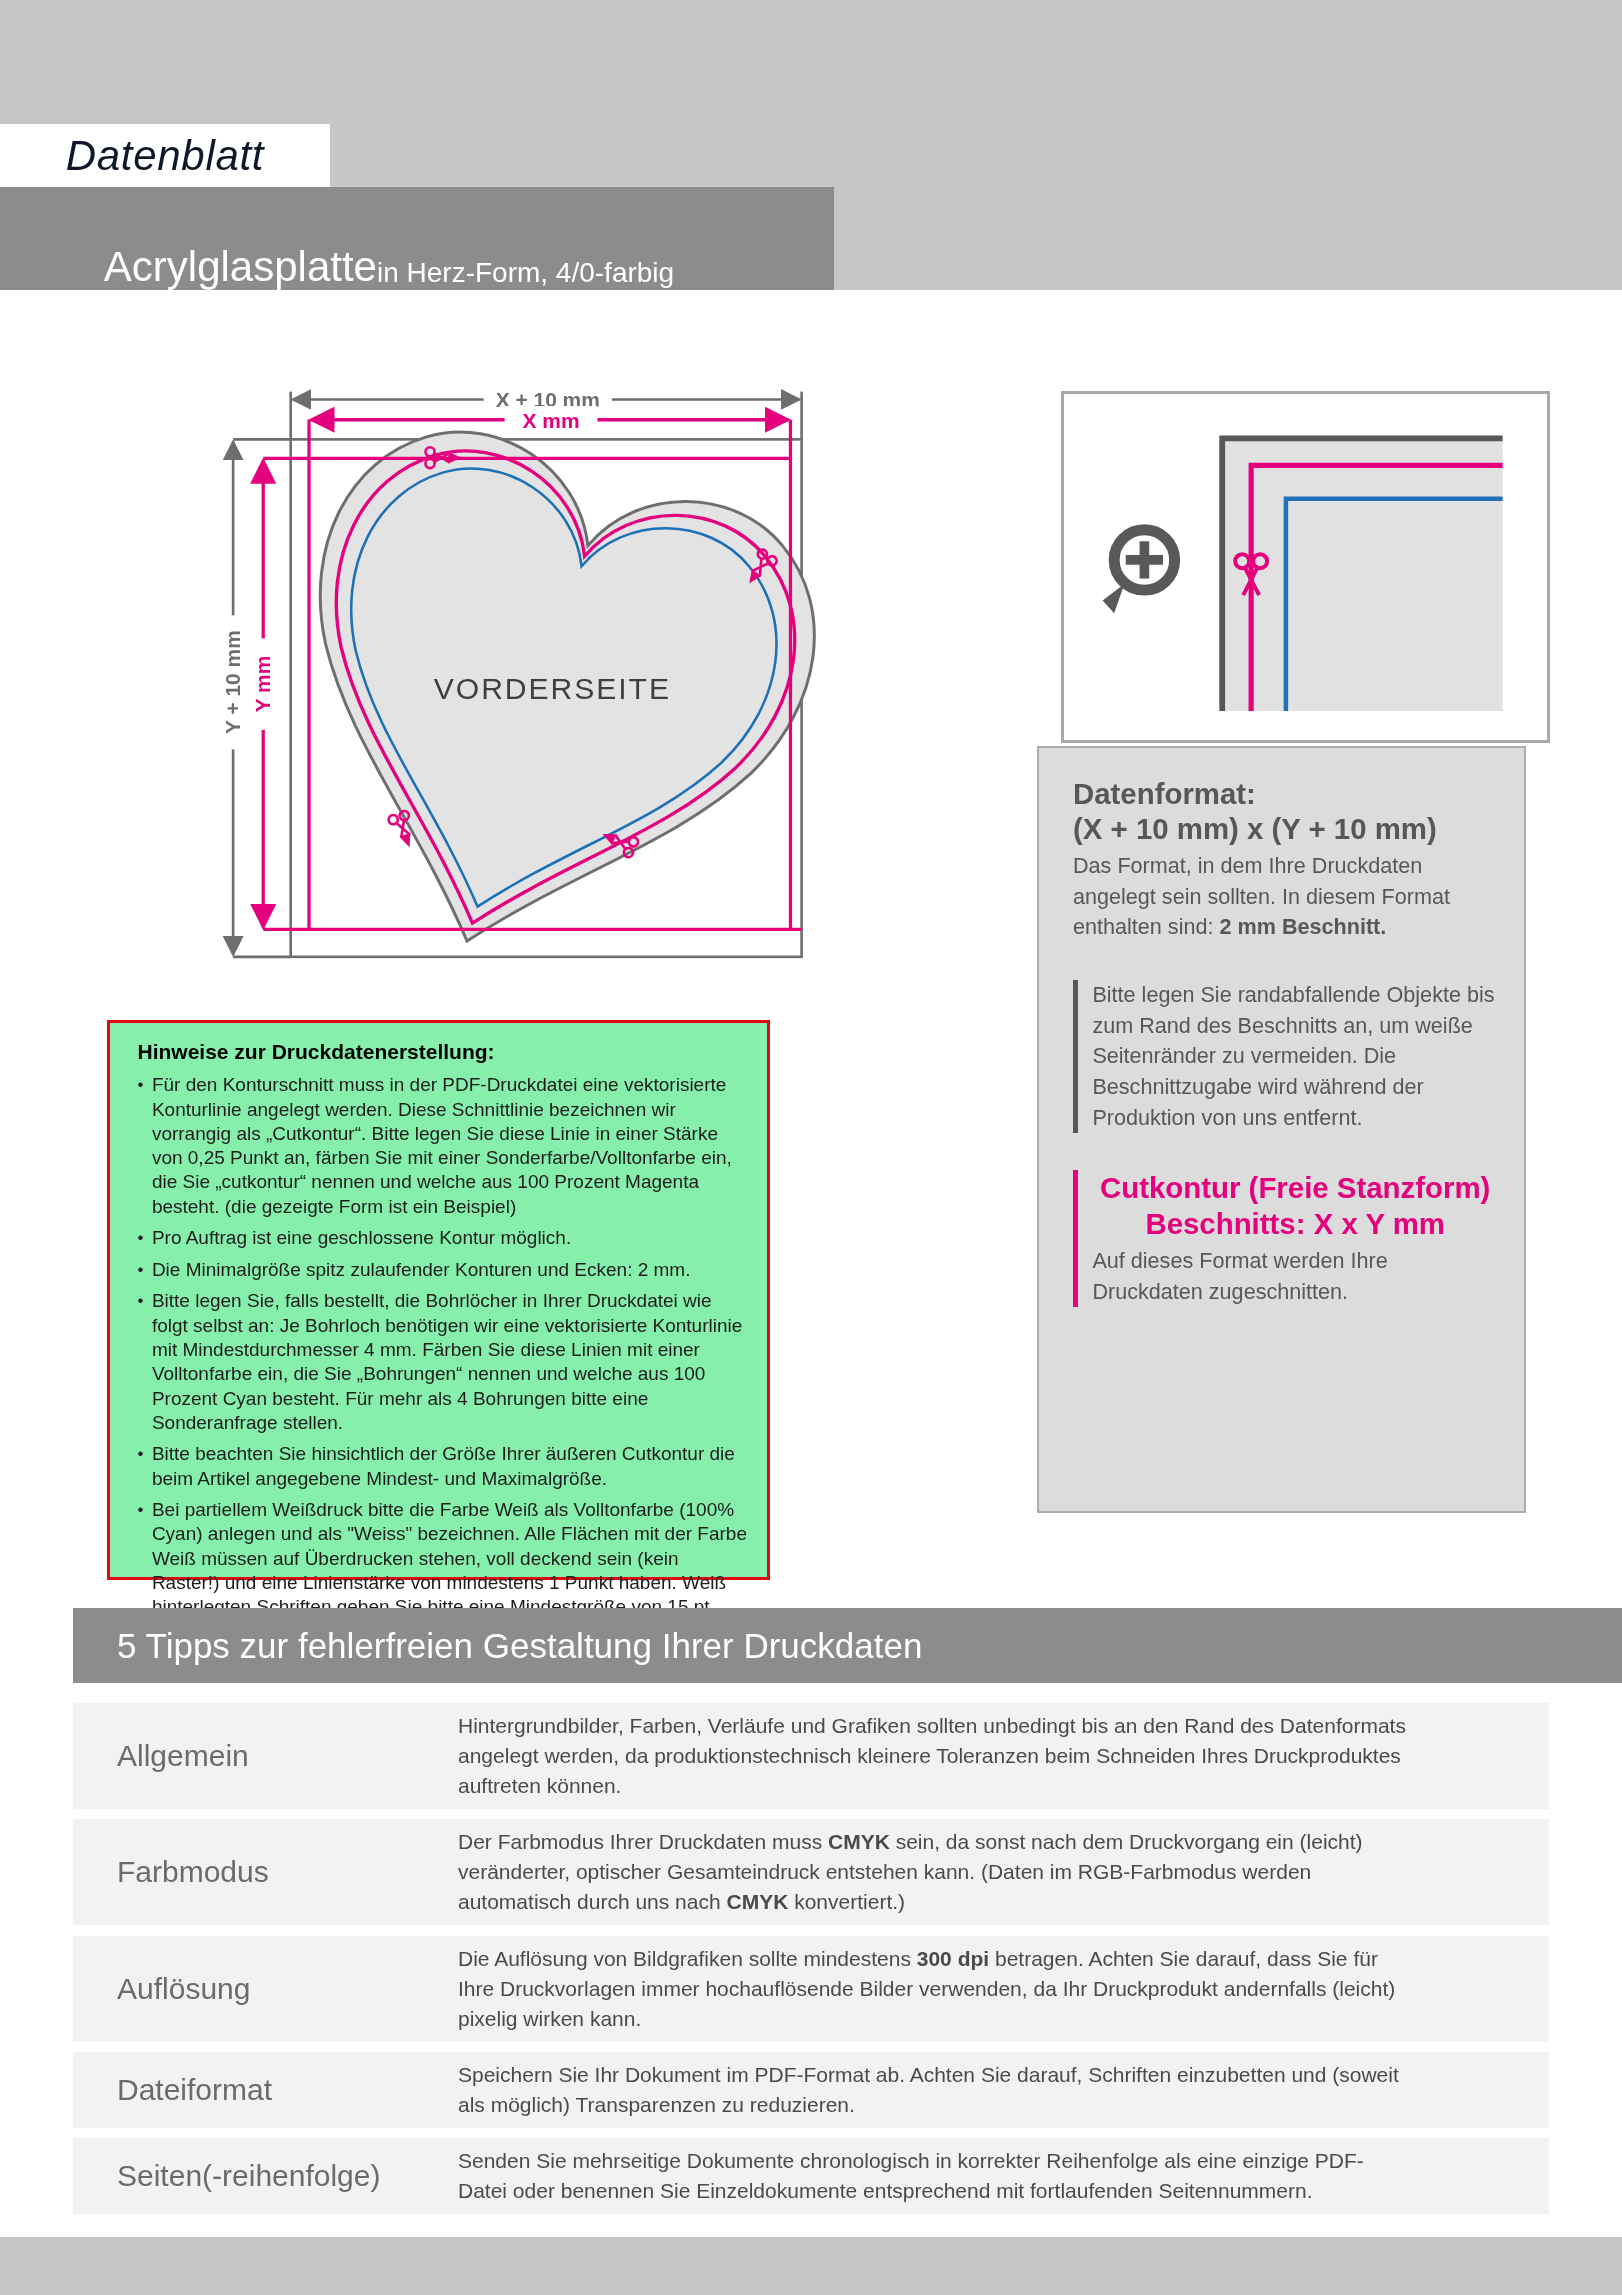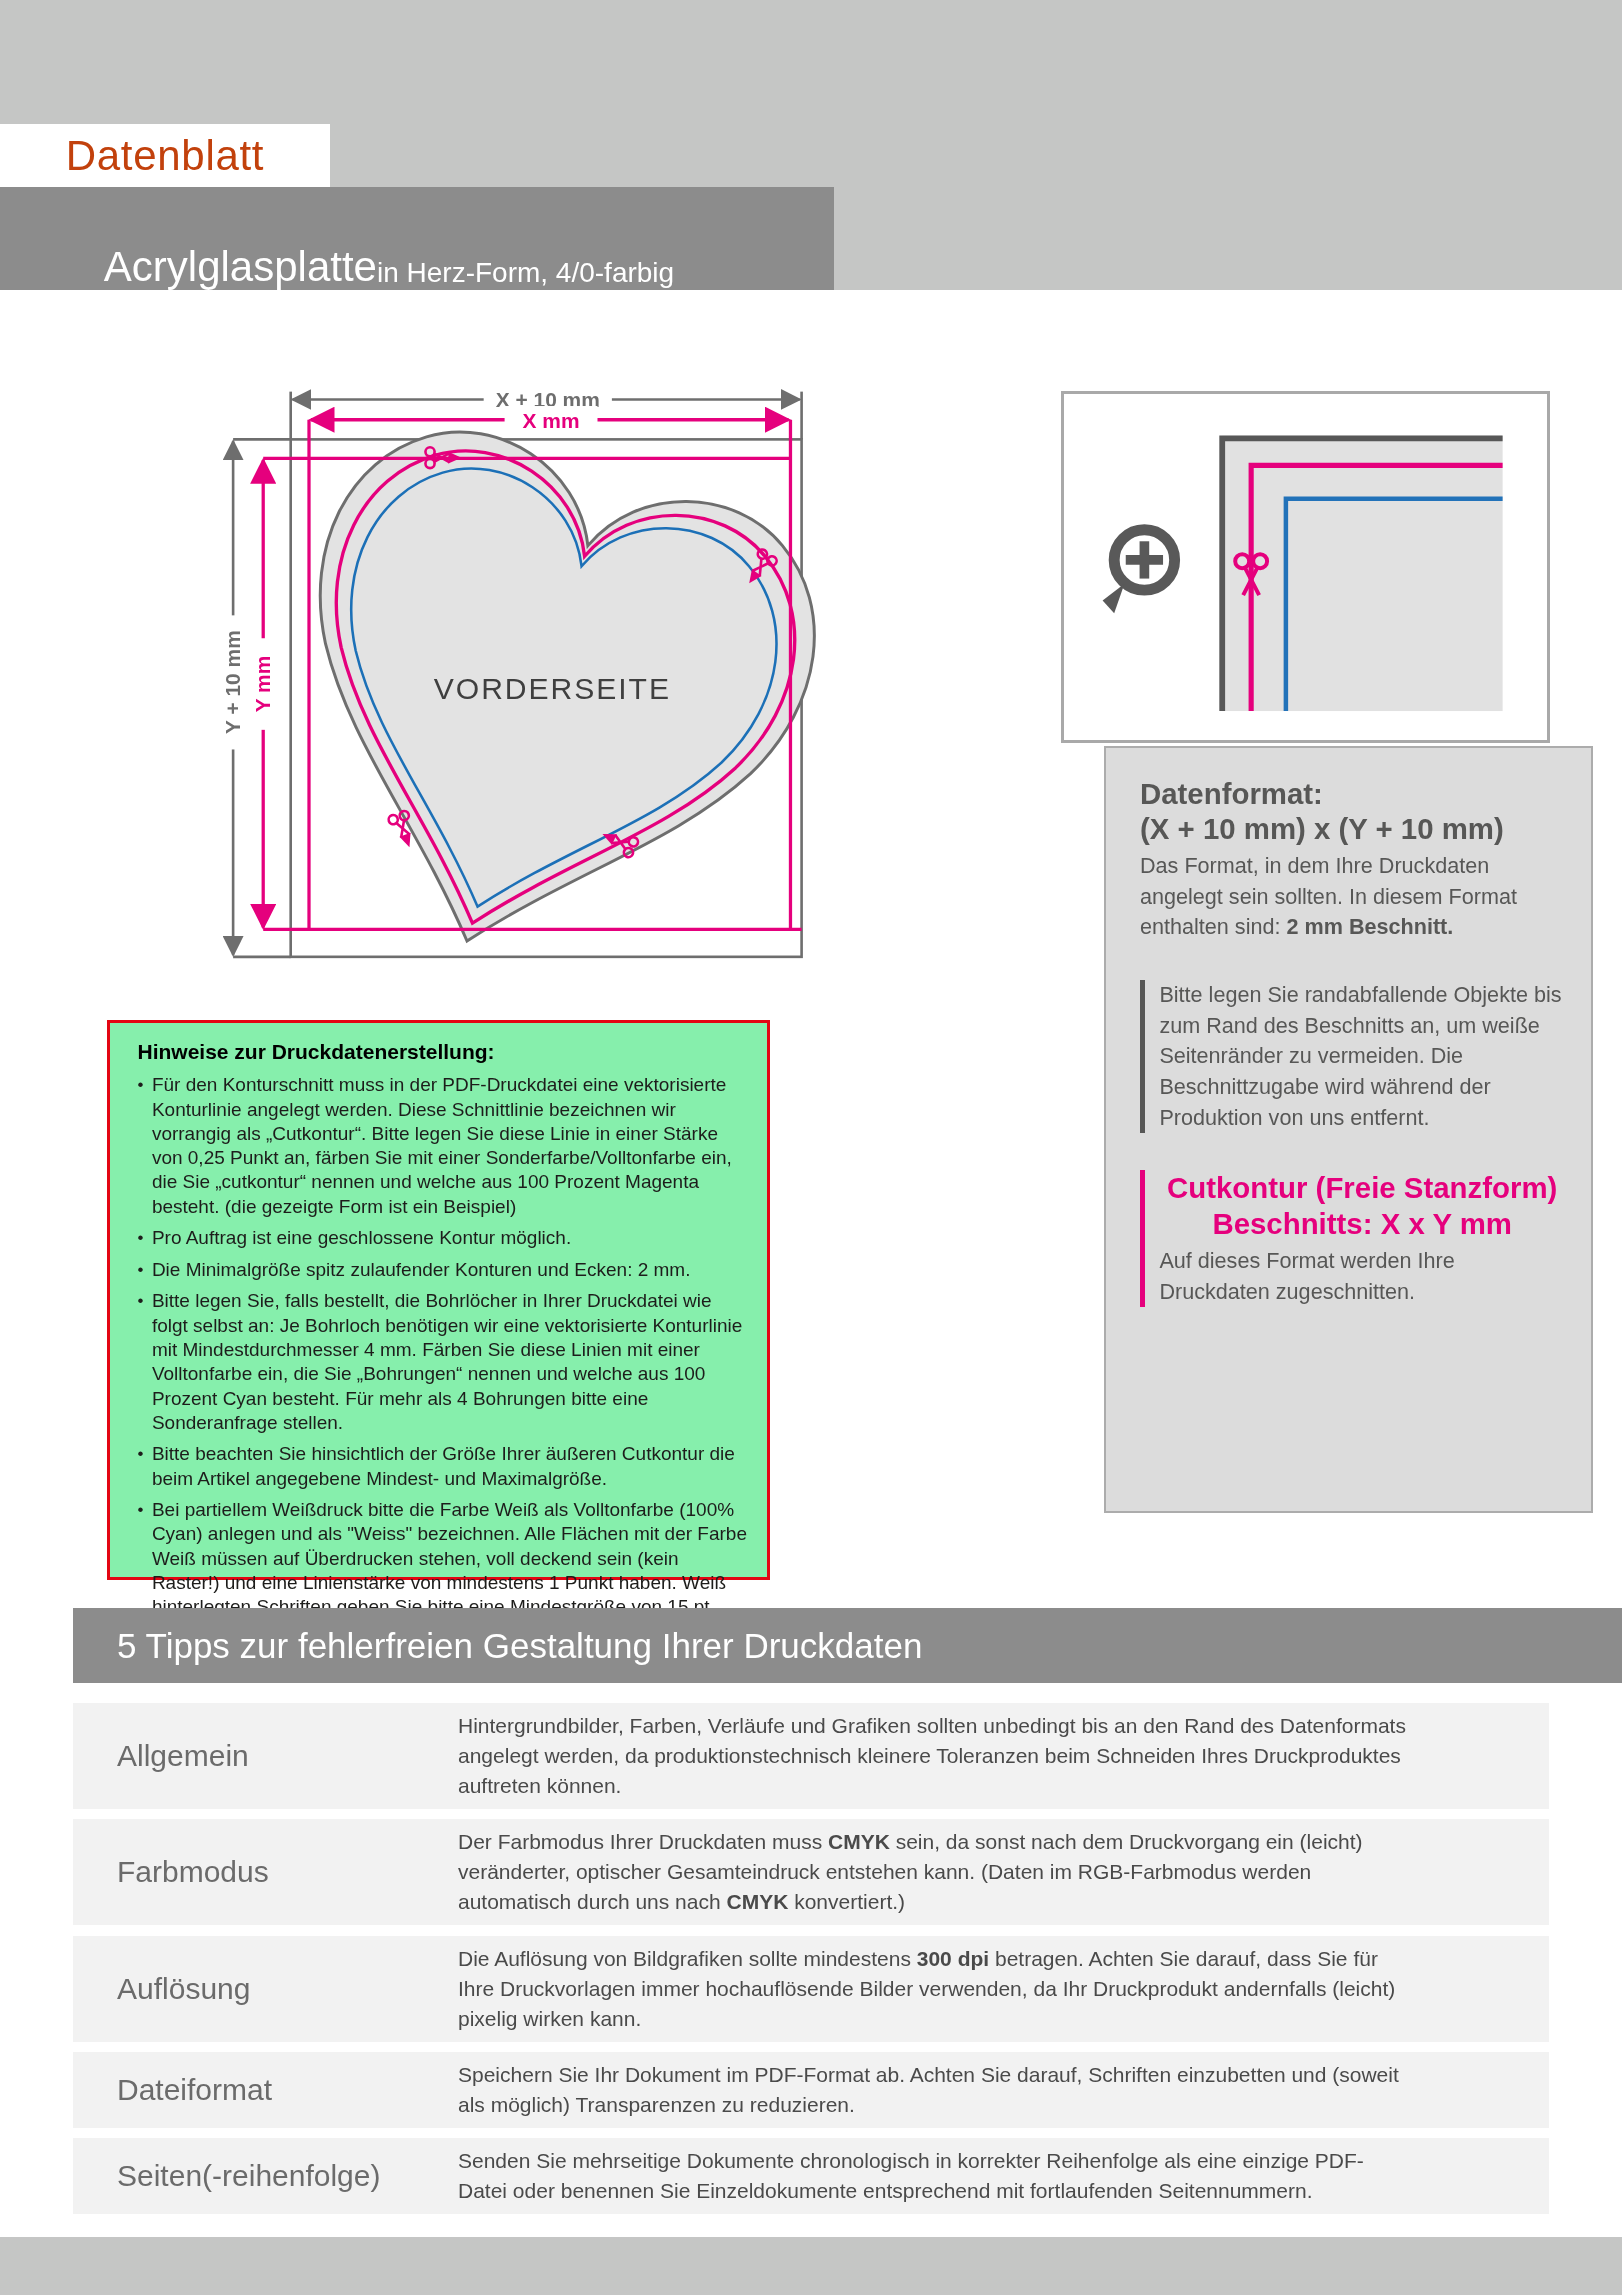--- a/index.html
+++ b/index.html
@@ -7,42 +7,42 @@
     width:1623px;height:2295px;position:relative;background:#ffffff;
     font-family:"Liberation Sans",sans-serif;overflow:hidden;
     -webkit-font-smoothing:antialiased;
   }
   .abs{position:absolute;}
 
   
   .band-light{left:0;top:0;width:1623px;height:290px;background:#C5C6C5;}
   .datenblatt-box{left:0;top:124px;width:330px;height:63px;background:#ffffff;
     display:flex;align-items:center;justify-content:center;}
-  .datenblatt-box span{font-size:42px;color:#c2410c;letter-spacing:0.7px;}
+  .datenblatt-box span{font-size:42px;color:#0f172a;letter-spacing:0.7px;font-style:italic;}
   .band-dark{left:0;top:187px;width:834px;height:103px;background:#8C8C8C;
     display:flex;flex-direction:row;align-items:flex-end;justify-content:center;
     padding-right:56px;box-sizing:border-box;color:#ffffff;}
   .band-dark .title{font-size:42px;line-height:1.1;}
   .band-dark .subtitle{font-size:28px;line-height:1.25;}
 
   
   .diagram{left:222px;top:373px;width:628px;height:609px;}
 
   
   .hinweise{left:107px;top:1020px;width:663px;height:560px;border:3.9px solid #E30613;
     background:#86efac;box-sizing:border-box;padding:17px 19.6px 0 27.5px;color:#1D1D1B;}
   .hinweise h3{margin:0 0 9.2px 0;font-size:21px;font-weight:bold;color:#000000;}
   .hinweise .bullet{display:flex;font-size:19px;line-height:1.28;margin-bottom:7.2px;}
   .hinweise .dot{width:14.4px;flex:0 0 14.4px;font-size:17px;line-height:1.42;}
 
   
   .zoombox{left:1061px;top:391px;width:489px;height:352px;background:#ffffff;
     border:3.3px solid #A9A9A9;box-sizing:border-box;}
   .zoombox svg{display:block;width:100%;height:100%;}
-  .panel{left:1104px;top:746px;width:489px;height:767px;background:#DCDCDC;
+  .panel{left:1037px;top:746px;width:489px;height:767px;background:#DCDCDC;
     border:2px solid #ACACAC;box-sizing:border-box;padding:27.5px 26px 0 34px;color:#575756;}
   .panel .h{font-size:29.4px;font-weight:bold;line-height:1.22;margin:0;}
   .panel p{font-size:21.6px;line-height:1.42;margin:3.9px 0 0 0;}
   .panel .sect{margin-top:37px;padding-left:14.4px;border-left:5.2px solid #575756;}
   .panel .sect.cut{border-left-color:#E5007D;}
   .panel .sect.safe{border-left-color:#1C70B7;}
   .panel .cut .h{color:#E5007D;text-align:center;}
   .panel .safe .h{color:#1C70B7;}
   .panel .safe .sub{color:#1C70B7;font-size:23.6px;margin:1.3px 0 0 0;}
 

